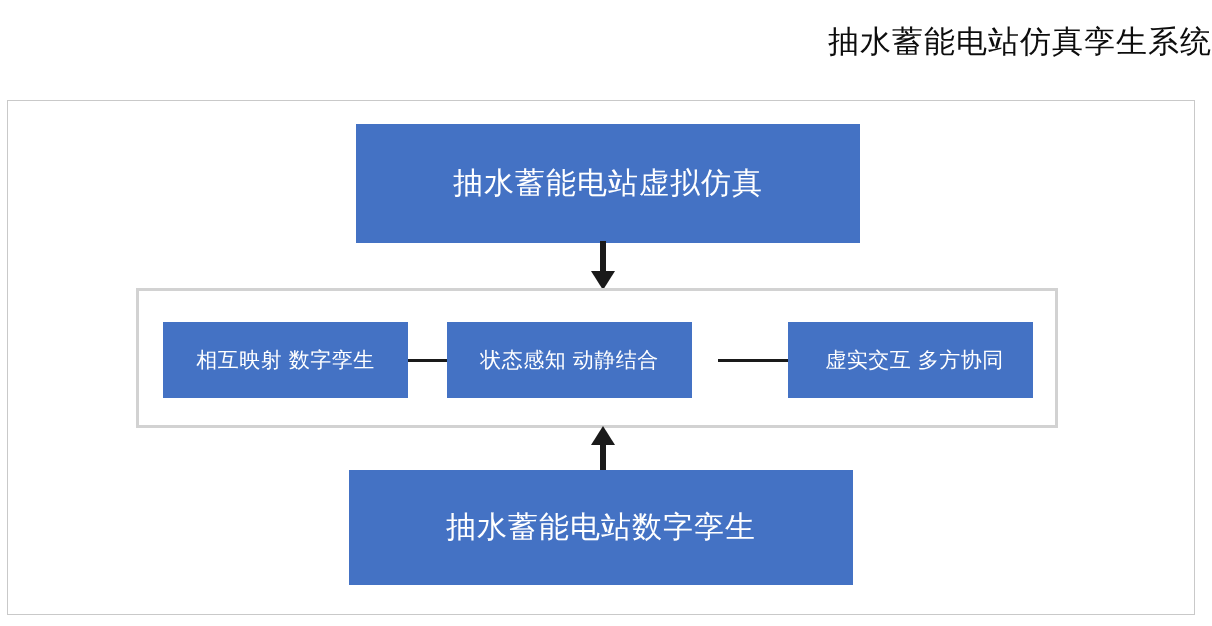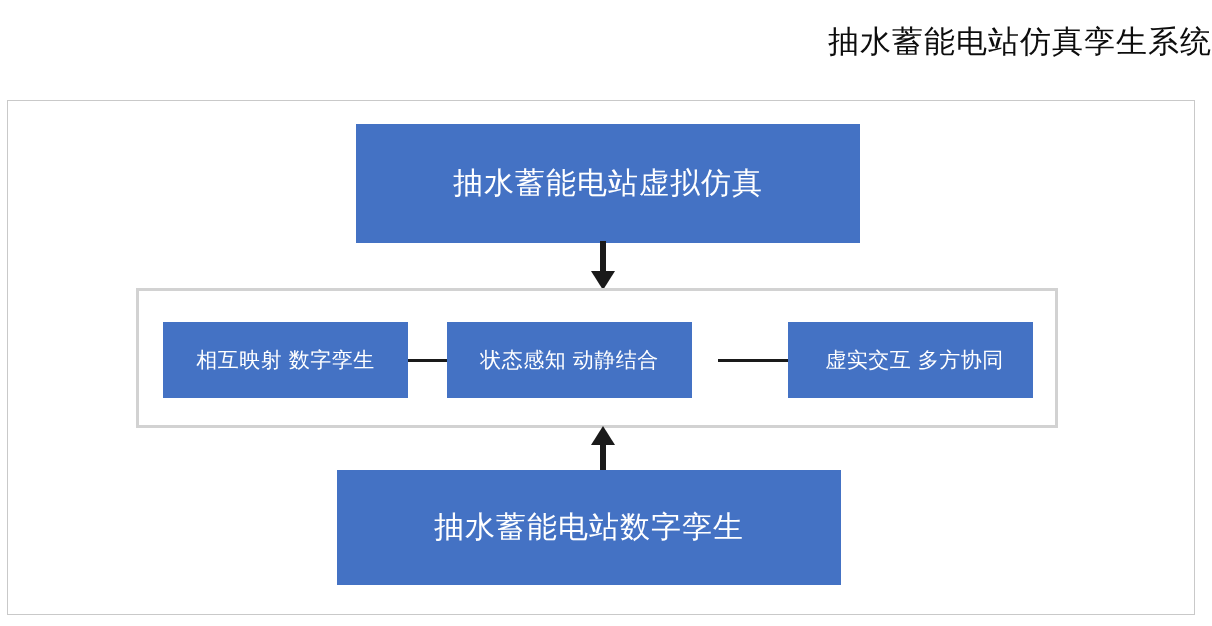--- a/index.html
+++ b/index.html
@@ -62,21 +62,21 @@
     left: 347px;
     top: 124px;
     width: 504px;
     height: 119px;
     font-size: 30px;
     letter-spacing: 1px;
     margin-left: 9px;
   }
 
   .box-bottom {
-    left: 337px;
+    left: 349px;
     top: 470px;
     width: 504px;
     height: 115px;
     font-size: 30px;
     letter-spacing: 1px;
   }
 
   .box-mid {
     top: 322px;
     width: 245px;

